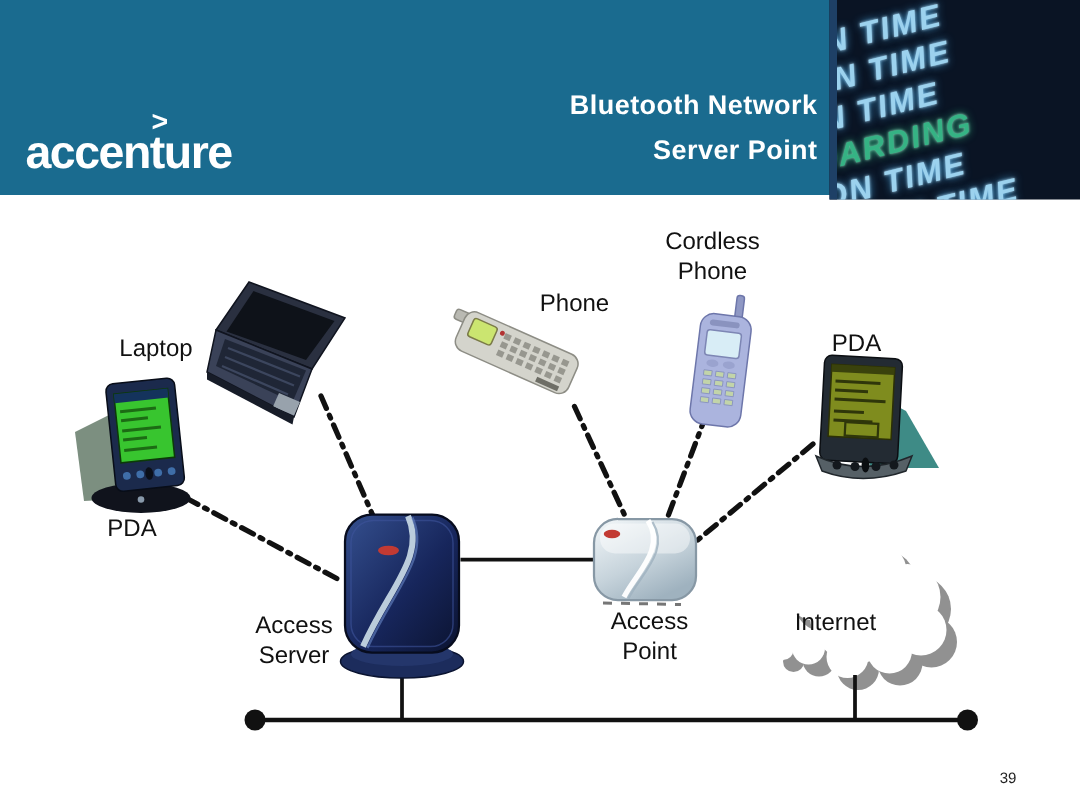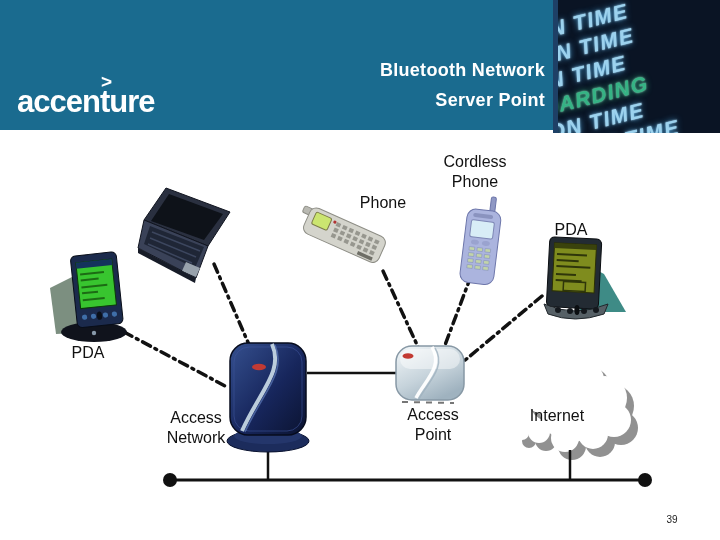--- a/index.html
+++ b/index.html
@@ -249,37 +249,38 @@
     <g transform="translate(394,342)">
       <rect x="2" y="4" width="68" height="54" rx="16" fill="url(#gSilver)" stroke="#8798a5" stroke-width="1.5"></rect>
       <rect x="6" y="7" width="60" height="20" rx="10" fill="#ffffff" opacity="0.45"></rect>
       <path d="M38,5 C50,24 30,40 22,56" stroke="#ffffff" stroke-width="3.5" fill="none" opacity="0.95"></path>
       <path d="M41,6 C53,25 33,41 25,57" stroke="#9fb2bf" stroke-width="1.5" fill="none" opacity="0.8"></path>
       <ellipse cx="14" cy="14" rx="5.5" ry="2.8" fill="#C23A33"></ellipse>
       <path d="M8,60 L60,61" stroke="#555" stroke-width="2" stroke-dasharray="6 6" opacity="0.8"></path>
     </g>
   </svg>
 
+  <div class="lbl lbl-laptop">Laptop</div>
 
   <div class="lbl lbl-mobile">
     <div>Phone</div>
   </div>
 
   <div class="lbl lbl-cordless">
     <div>Cordless</div>
     <div>Phone</div>
   </div>
 
   <div class="lbl lbl-pda-right">PDA</div>
 
   <div class="lbl lbl-pda-left">PDA</div>
 
   <div class="lbl lbl-server">
     <div>Access</div>
-    <div>Network</div>
+    <div>Server</div>
   </div>
 
   <div class="lbl lbl-ap">
     <div>Access</div>
     <div>Point</div>
   </div>
 
   <div class="lbl lbl-internet">Internet</div>
 
 

